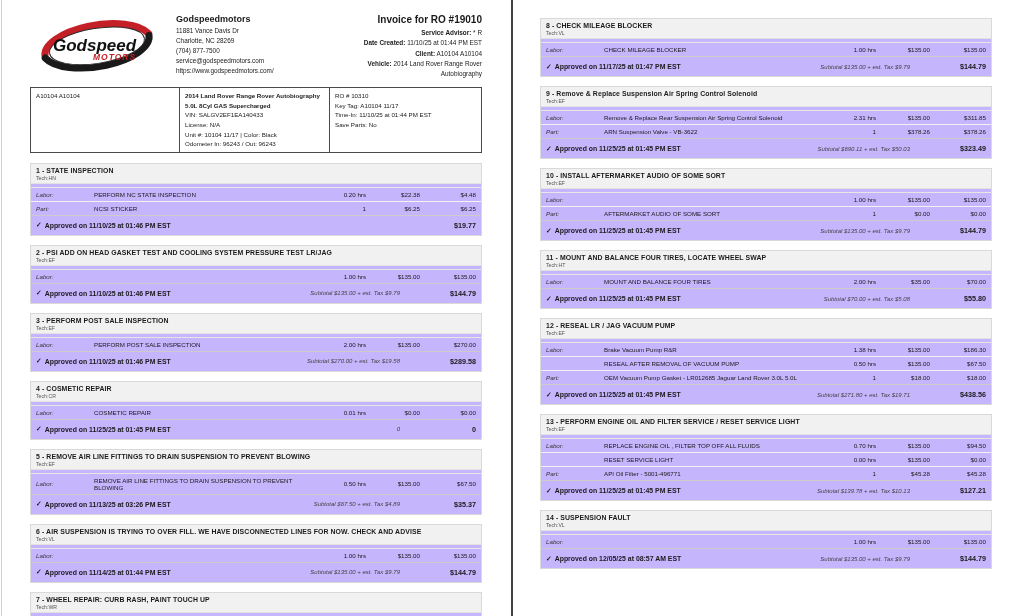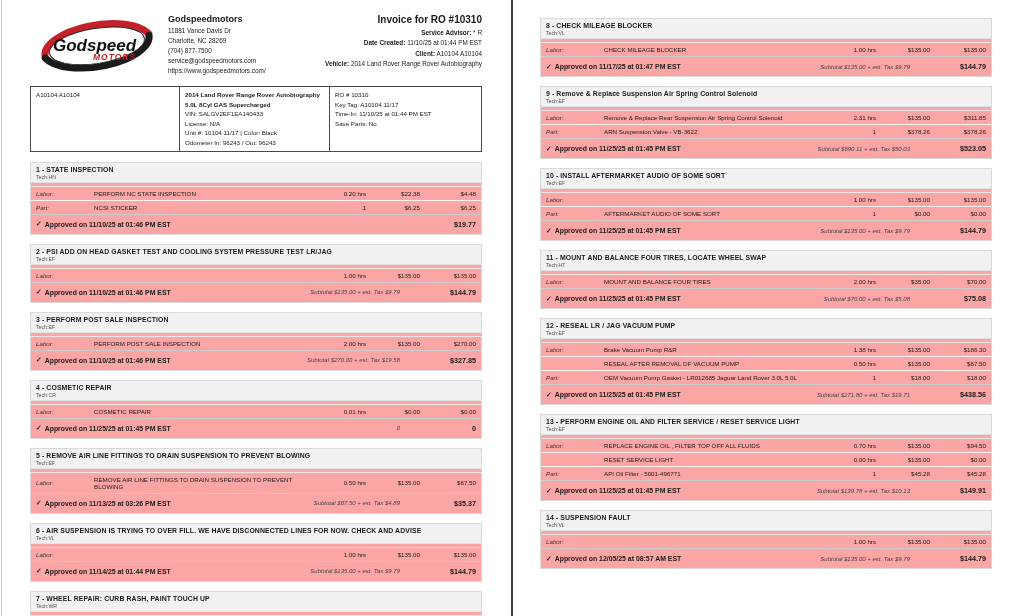--- a/index.html
+++ b/index.html
@@ -12,39 +12,39 @@
   .edge-line { position:absolute; left:1px; top:0; bottom:0; width:1px; background:#cfcfcf; }
   .page-divider { position:absolute; left:511px; top:0; bottom:0; width:2px; background:#404040; }
 
   .col { position:absolute; width:452px; }
   #col-left  { left:30px; top:14px; }
   #col-right { left:540px; top:18px; }
 
   
   .header { display:flex; margin-bottom:8px; }
   .logo { width:132px; height:64px; flex:none; }
-  .company { margin-left:6px; width:152px; flex:none; }
+  .company { margin-left:14px; width:152px; flex:none; }
   .company-name { font-size:9px; font-weight:bold; margin-bottom:2px; }
   .company-lines div { font-size:6.4px; line-height:1.55; color:#222; }
   .invoice-meta { flex:1; text-align:right; }
   .invoice-title { font-size:10px; font-weight:bold; margin-bottom:3px; }
   .invoice-meta .meta-line { font-size:6.4px; line-height:1.6; }
   .invoice-meta .meta-line b { font-weight:bold; }
 
   
   .vbox { display:flex; border:1px solid #4a4a4a; margin-bottom:10px; min-height:58px; }
   .vcell { padding:3px 5px; font-size:6.2px; line-height:1.55; }
   .vcell + .vcell { border-left:1px solid #4a4a4a; }
   .vcell-customer { width:148px; flex:none; }
   .vcell-vehicle  { width:150px; flex:none; }
   .vcell-ro { flex:1; }
   .vbold div { font-weight:bold; }
 
   
-  .job { border:1px solid #d9d9d9; margin-bottom:9px; background:#fca5a5; }
+  .job { border:1px solid #d9d9d9; margin-bottom:9px; background:#c4b5fd; }
   .job-header { background:#f1f1f1; padding:3px 5px 2px 5px; border-bottom:1px solid #e2e2e2; }
   .job-title { font-size:6.9px; font-weight:bold; letter-spacing:.1px; }
   .job-tech { font-size:5.2px; color:#555; margin-top:1px; }
   .job-rows { margin-top:3px; border-top:1px solid #e6e6e6; }
   .job-row { display:flex; align-items:center; font-size:6.2px; padding:3px 5px; }
   .job-row + .job-row { border-top:1px solid #f2f2f2; }
   .row-type { width:58px; flex:none; font-style:italic; color:#333; }
   .row-desc { flex:1; padding-right:4px; }
   .row-qty  { width:68px; flex:none; text-align:right; }
   .row-rate { width:54px; flex:none; text-align:right; }
@@ -79,21 +79,21 @@
       <div class="company-lines">
           <div>11881 Vance Davis Dr</div>
           <div>Charlotte, NC 28269</div>
           <div>(704) 877-7500</div>
           <div>service@godspeedmotors.com</div>
           <div>https://www.godspeedmotors.com/</div>
         </div>
     </div>
 
     <div class="invoice-meta">
-      <div class="invoice-title">Invoice for RO #10310</div>
+      <div class="invoice-title">Invoice for RO #19010</div>
       <div>
           <div class="meta-line"><b>Service Advisor:</b> * R</div>
           <div class="meta-line"><b>Date Created:</b> 11/10/25 at 01:44 PM EST</div>
           <div class="meta-line"><b>Client:</b> A10104 A10104</div>
           <div class="meta-line"><b>Vehicle:</b> 2014 Land Rover Range Rover Autobiography</div>
         </div>
     </div>
   </div>
 
   <div class="vbox">
@@ -182,21 +182,21 @@
     <span class="row-desc">PERFORM POST SALE INSPECTION</span>
     <span class="row-qty">2.00 hrs</span>
     <span class="row-rate">$135.00</span>
     <span class="row-total">$270.00</span>
   </div>
 </div>
     <div class="job-approved">
       <span class="check">✓</span>
       <span class="appr">Approved on 11/10/25 at 01:46 PM EST</span>
       <span class="subtotal">Subtotal $270.00 + est. Tax $19.58</span>
-      <span class="total">$327.85</span>
+      <span class="total">$289.58</span>
     </div>
   </section>
 
   <section class="job">
     <div class="job-header">
       <div class="job-title">4 - COSMETIC REPAIR</div>
       <div class="job-tech">Tech:CR</div>
     </div>
     <div class="job-rows">
   <div class="job-row">
@@ -320,21 +320,21 @@
     <span class="row-desc">ARN Suspension Valve - VB-3622</span>
     <span class="row-qty">1</span>
     <span class="row-rate">$378.26</span>
     <span class="row-total">$378.26</span>
   </div>
 </div>
     <div class="job-approved">
       <span class="check">✓</span>
       <span class="appr">Approved on 11/25/25 at 01:45 PM EST</span>
       <span class="subtotal">Subtotal $690.11 + est. Tax $50.03</span>
-      <span class="total">$523.05</span>
+      <span class="total">$323.49</span>
     </div>
   </section>
 
   <section class="job">
     <div class="job-header">
       <div class="job-title">10 - INSTALL AFTERMARKET AUDIO OF SOME SORT</div>
       <div class="job-tech">Tech:EF</div>
     </div>
     <div class="job-rows">
   <div class="job-row">
@@ -372,21 +372,21 @@
     <span class="row-desc">MOUNT AND BALANCE FOUR TIRES</span>
     <span class="row-qty">2.00 hrs</span>
     <span class="row-rate">$35.00</span>
     <span class="row-total">$70.00</span>
   </div>
 </div>
     <div class="job-approved">
       <span class="check">✓</span>
       <span class="appr">Approved on 11/25/25 at 01:45 PM EST</span>
       <span class="subtotal">Subtotal $70.00 + est. Tax $5.08</span>
-      <span class="total">$75.08</span>
+      <span class="total">$55.80</span>
     </div>
   </section>
 
   <section class="job">
     <div class="job-header">
       <div class="job-title">12 - RESEAL LR / JAG VACUUM PUMP</div>
       <div class="job-tech">Tech:EF</div>
     </div>
     <div class="job-rows">
   <div class="job-row">
@@ -448,21 +448,21 @@
     <span class="row-desc">API Oil Filter - 5001-496771</span>
     <span class="row-qty">1</span>
     <span class="row-rate">$45.28</span>
     <span class="row-total">$45.28</span>
   </div>
 </div>
     <div class="job-approved">
       <span class="check">✓</span>
       <span class="appr">Approved on 11/25/25 at 01:45 PM EST</span>
       <span class="subtotal">Subtotal $139.78 + est. Tax $10.13</span>
-      <span class="total">$149.91</span>
+      <span class="total">$127.21</span>
     </div>
   </section>
 
   <section class="job">
     <div class="job-header">
       <div class="job-title">14 - SUSPENSION FAULT</div>
       <div class="job-tech">Tech:VL</div>
     </div>
     <div class="job-rows">
   <div class="job-row">

